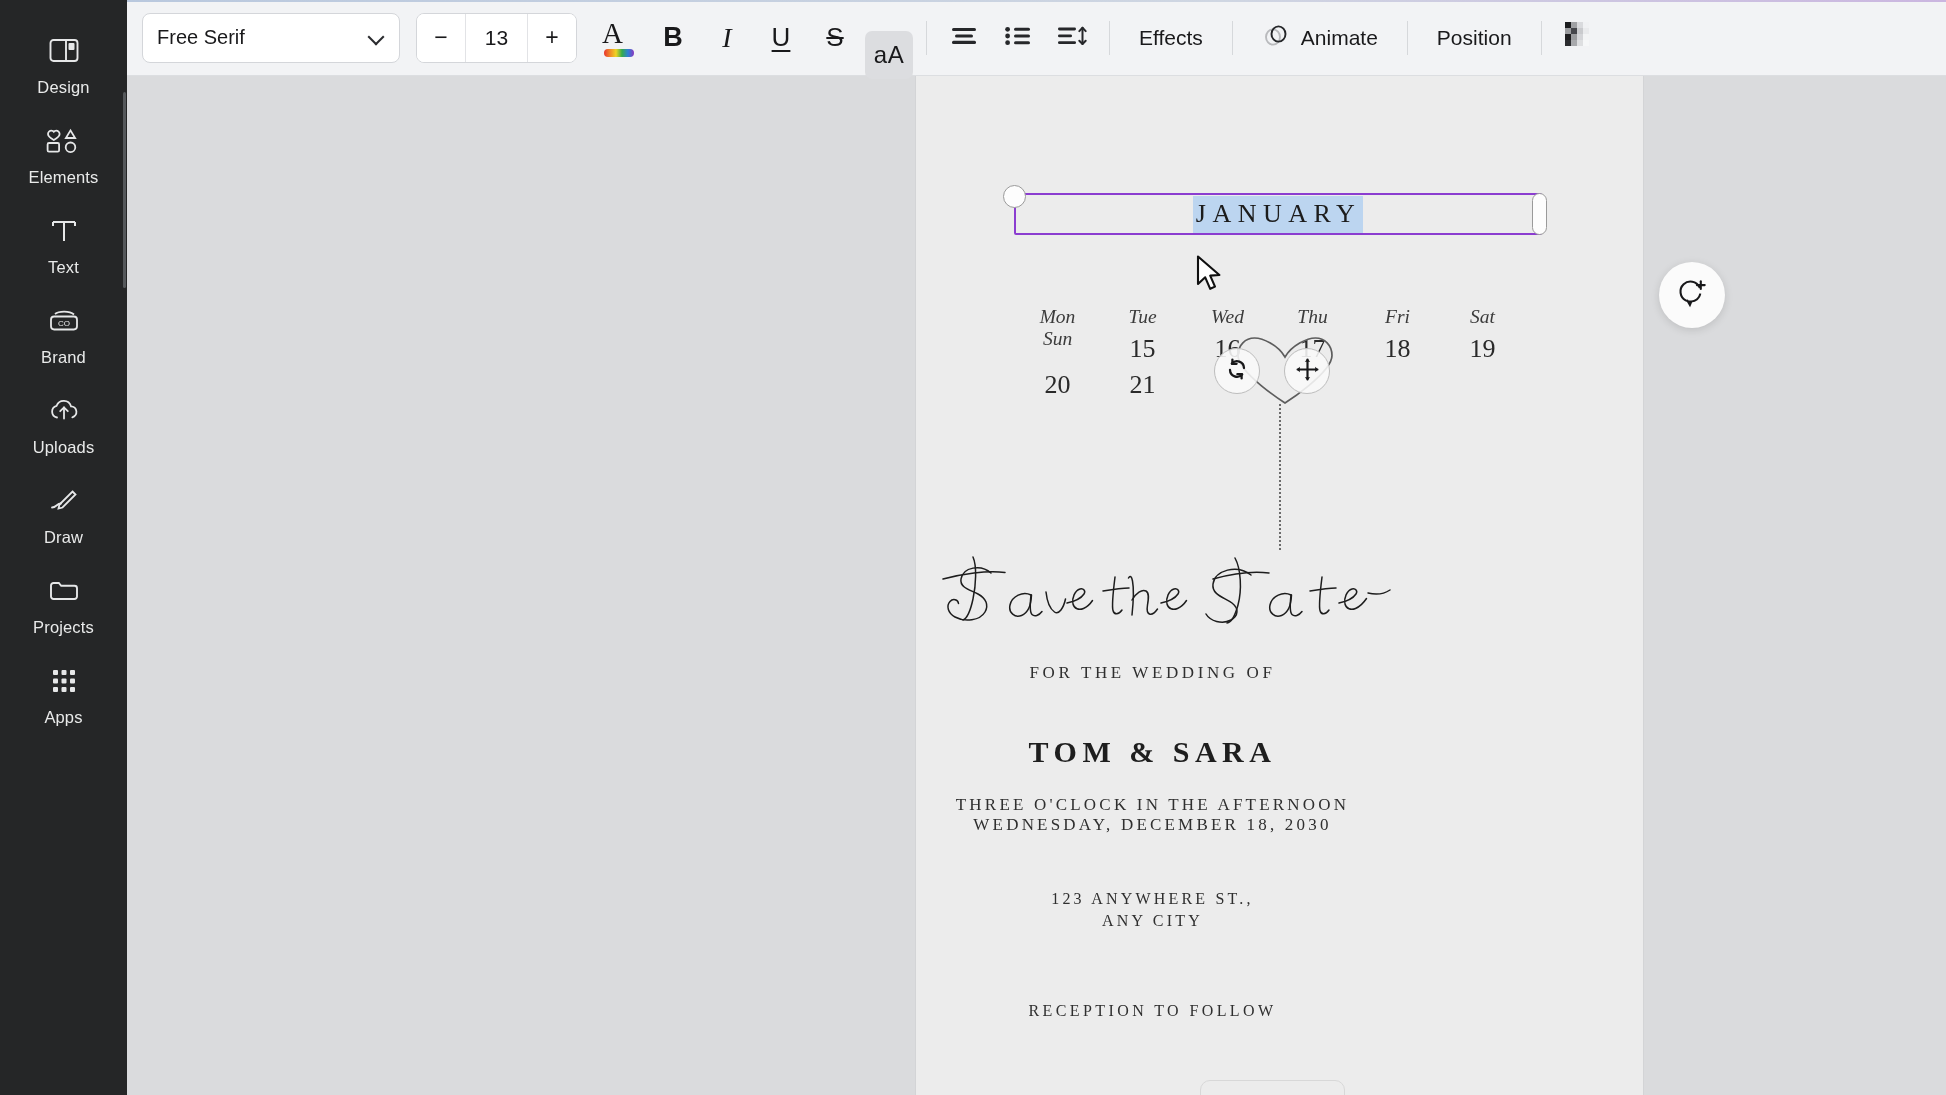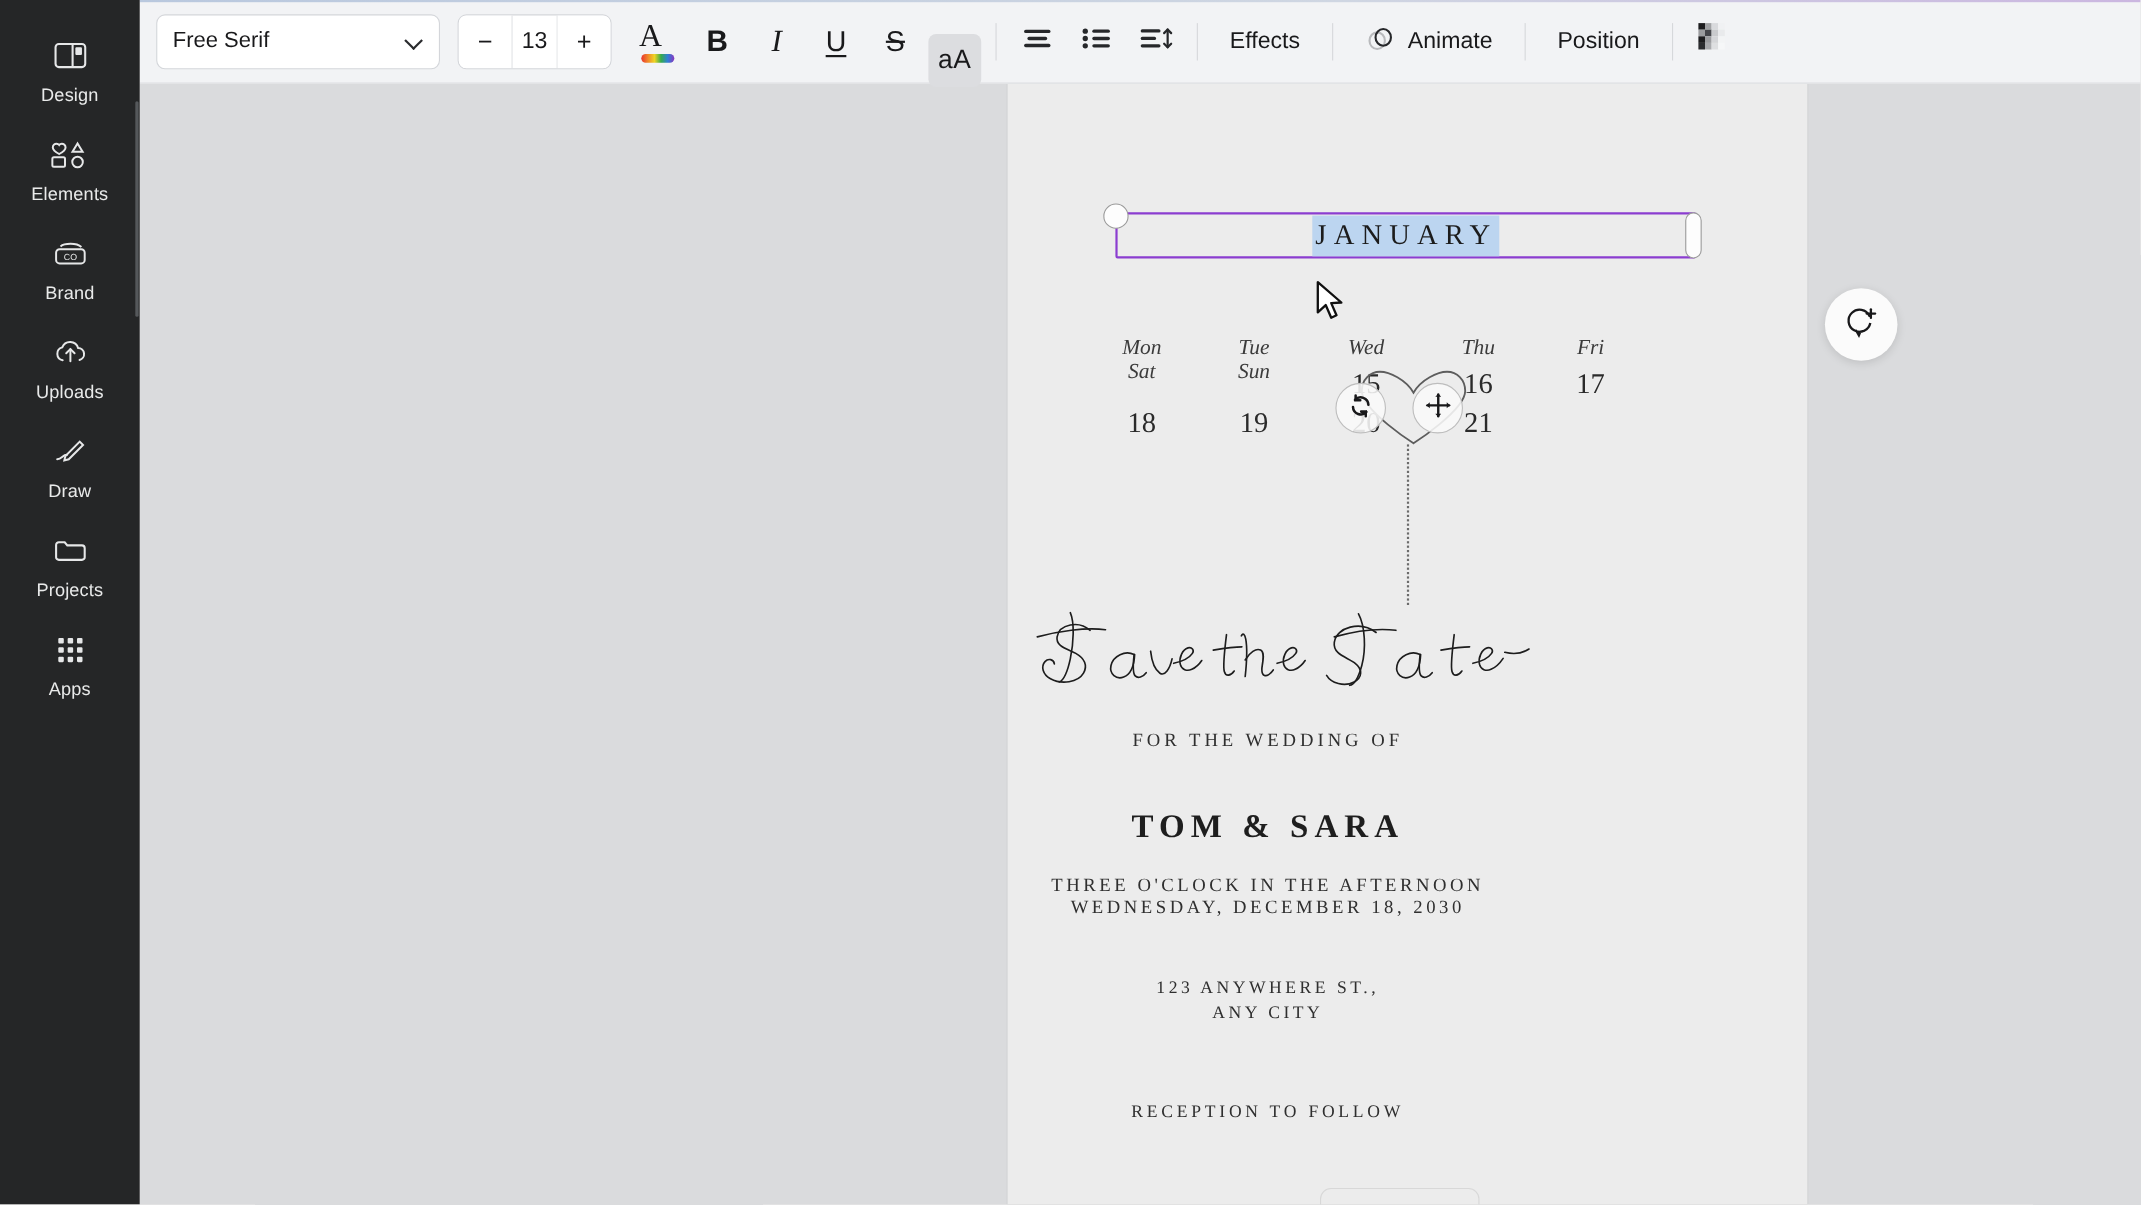--- a/index.html
+++ b/index.html
@@ -90,21 +90,21 @@
     background: #fff;
     overflow: hidden;
   }
   .size-btn {
     width: 48px; height: 100%;
     display: flex; align-items: center; justify-content: center;
     font-size: 23px; color: #19191b; cursor: pointer;
     background: #fff;
   }
   .size-val {
-    width: 42px; height: 100%;
+    width: 63px; height: 100%;
     display: flex; align-items: center; justify-content: center;
     font-size: 21px; color: #19191b;
     border-left: 1px solid #e2e3e6;
     border-right: 1px solid #e2e3e6;
     cursor: text;
   }
   .tb-btn {
     height: 48px; min-width: 48px;
     display: flex; align-items: center; justify-content: center;
     border-radius: 7px; cursor: pointer; color: #19191b;
@@ -187,23 +187,23 @@
     background: #bcd5f0;
     font-family: "Liberation Serif", serif;
     font-size: 26px;
     letter-spacing: 6.5px;
     color: #1c1c1c;
     padding: 3px 2px 4px 3px;
   }
 
   
   .week {
-    position: absolute; left: 987px; top: 306px;
+    position: absolute; left: 1015px; top: 306px;
     width: 510px;
-    display: grid; grid-template-columns: repeat(5, 1fr);
+    display: grid; grid-template-columns: repeat(6, 1fr);
     z-index: 5;
   }
   .week .wd {
     text-align: center;
     font-family: "Liberation Serif", serif;
     font-style: italic;
     font-size: 19.5px;
     color: #3b3b3b;
   }
   .week .dn {
@@ -305,20 +305,31 @@
         <svg width="38" height="28" viewBox="0 0 38 28" fill="none" stroke="#e6e7e8" stroke-width="1.8">
           <path d="M3 7c0-2 1.6-3.4 3.4-3.4 1 0 1.9.5 2.4 1.2.5-.7 1.4-1.2 2.4-1.2C13 3.6 14.6 5 14.6 7c0 2.7-5.8 6-5.8 6S3 9.7 3 7z"></path>
           <path d="M25.5 3.4l4.6 7.6h-9.2z"></path>
           <rect x="2.6" y="16" width="11.5" height="8.6" rx="1.4"></rect>
           <circle cx="25.5" cy="20.3" r="4.8"></circle>
         </svg>
       </span>
       <span class="si-label">Elements</span>
     </div>
 
+    <div class="side-item">
+      <span class="si-icon">
+        <svg width="28" height="28" viewBox="0 0 28 28" fill="none" stroke="#e6e7e8" stroke-width="2">
+          <line x1="3" y1="5" x2="25" y2="5"></line>
+          <line x1="14" y1="5" x2="14" y2="24"></line>
+          <line x1="3" y1="5" x2="3" y2="9"></line>
+          <line x1="25" y1="5" x2="25" y2="9"></line>
+        </svg>
+      </span>
+      <span class="si-label">Text</span>
+    </div>
 
     <div class="side-item">
       <span class="si-icon">
         <svg width="32" height="28" viewBox="0 0 32 28" fill="none" stroke="#e6e7e8" stroke-width="1.8">
           <rect x="3" y="9.5" width="26" height="13" rx="3.2"></rect>
           <text x="16" y="19" font-size="8" fill="#e6e7e8" stroke="none" text-anchor="middle" font-family="Liberation Sans, sans-serif">CO</text>
           <path d="M7 7c3.5-3 14.5-3.5 19 0.5"></path>
         </svg>
       </span>
       <span class="si-label">Brand</span>

